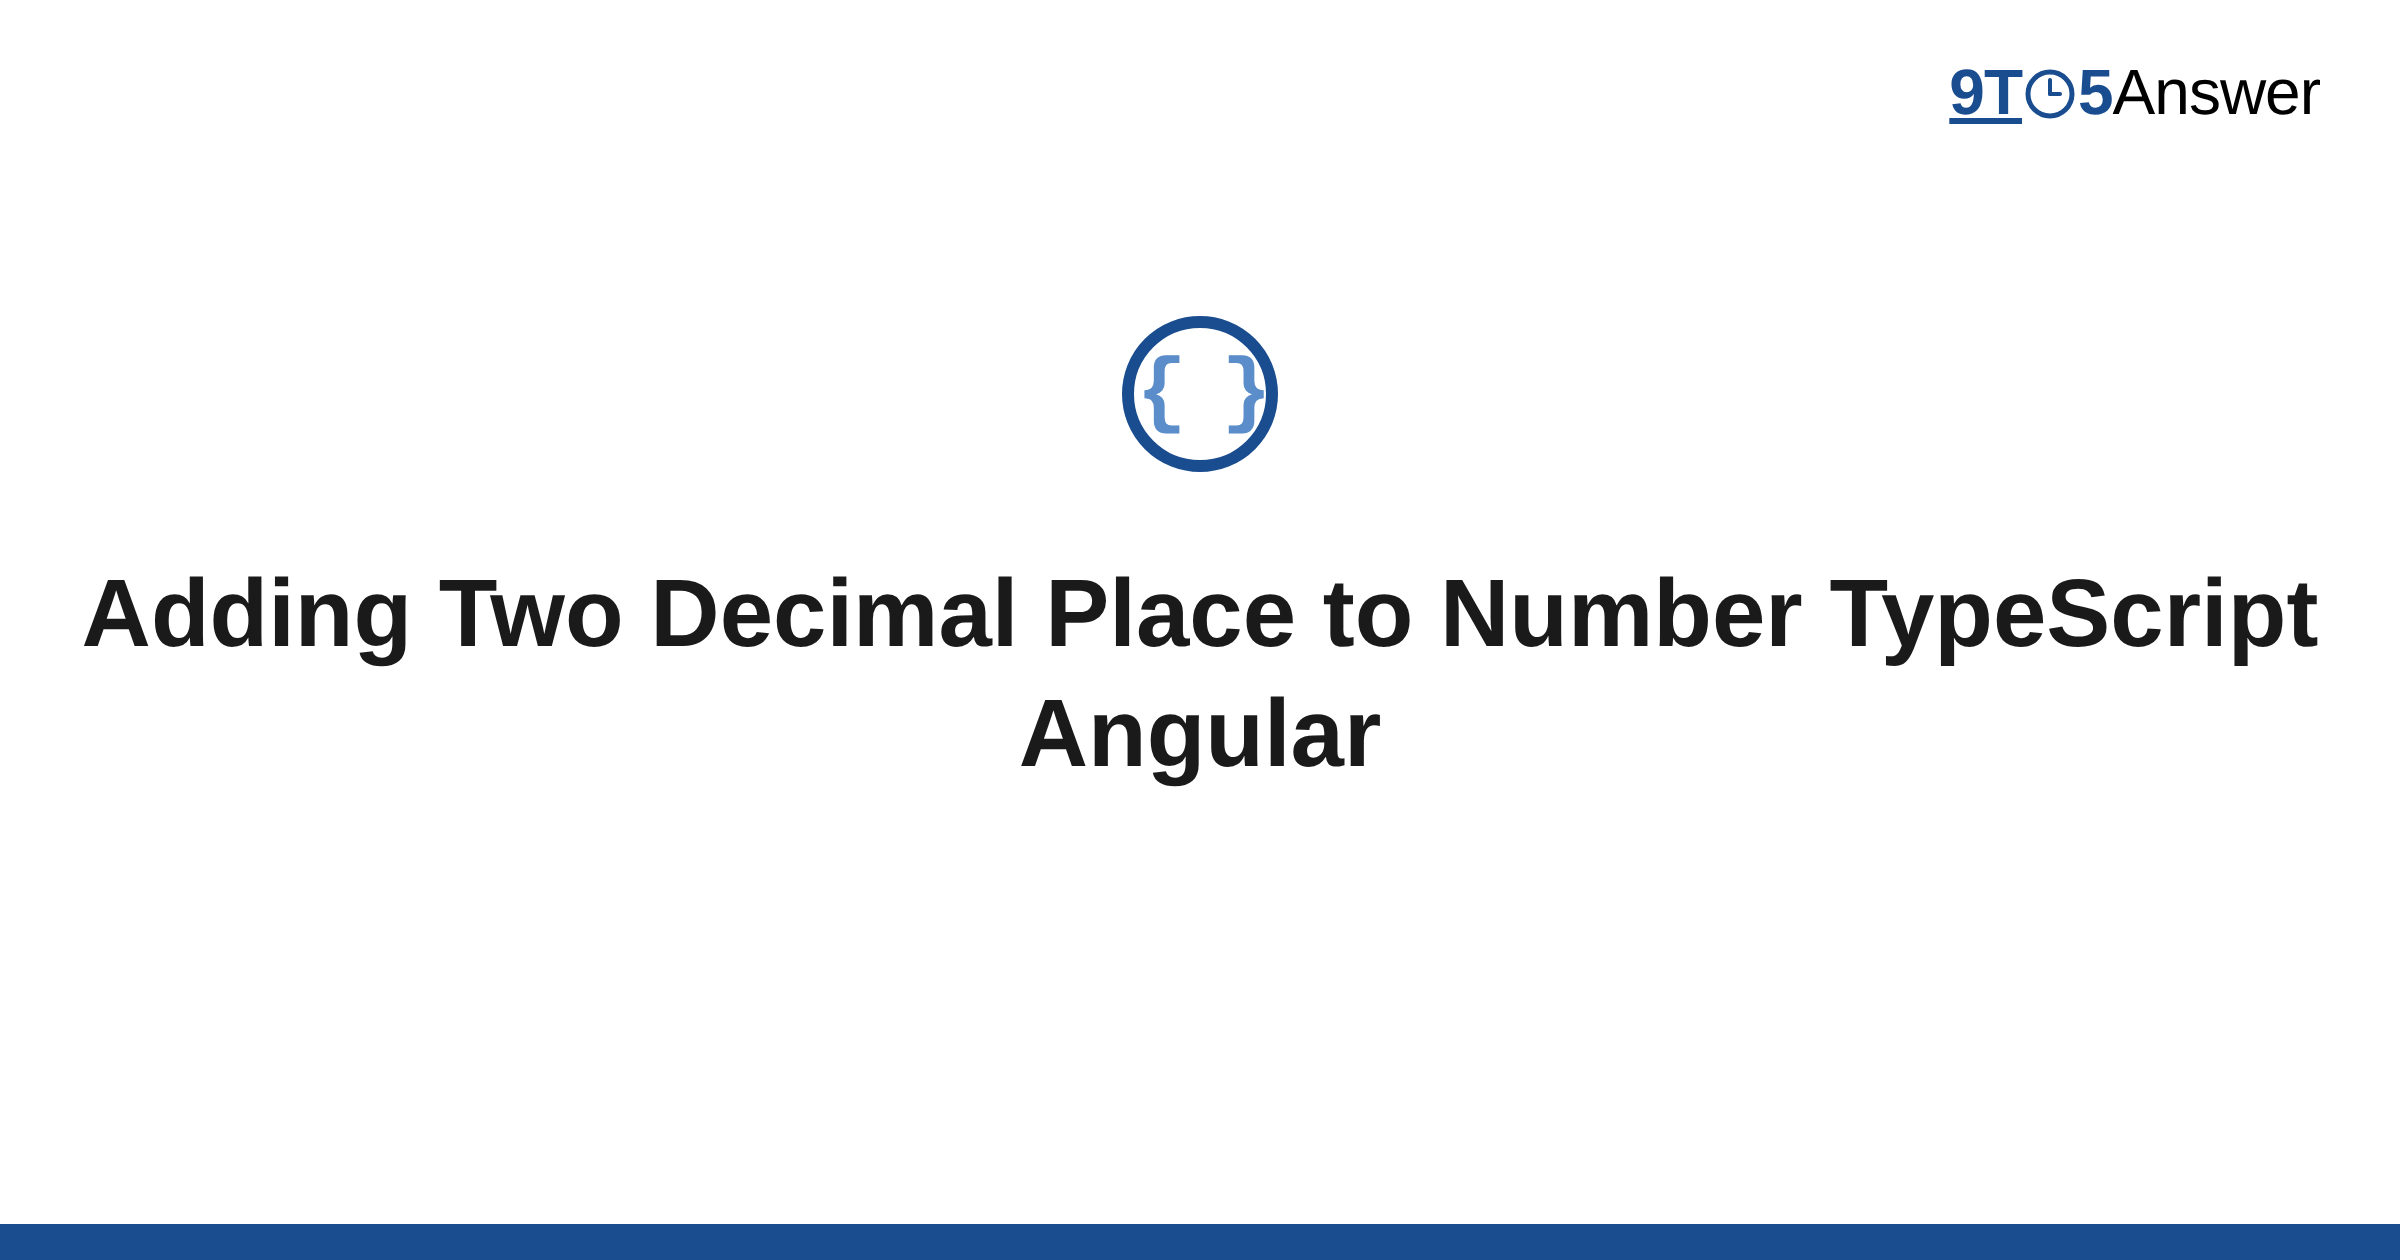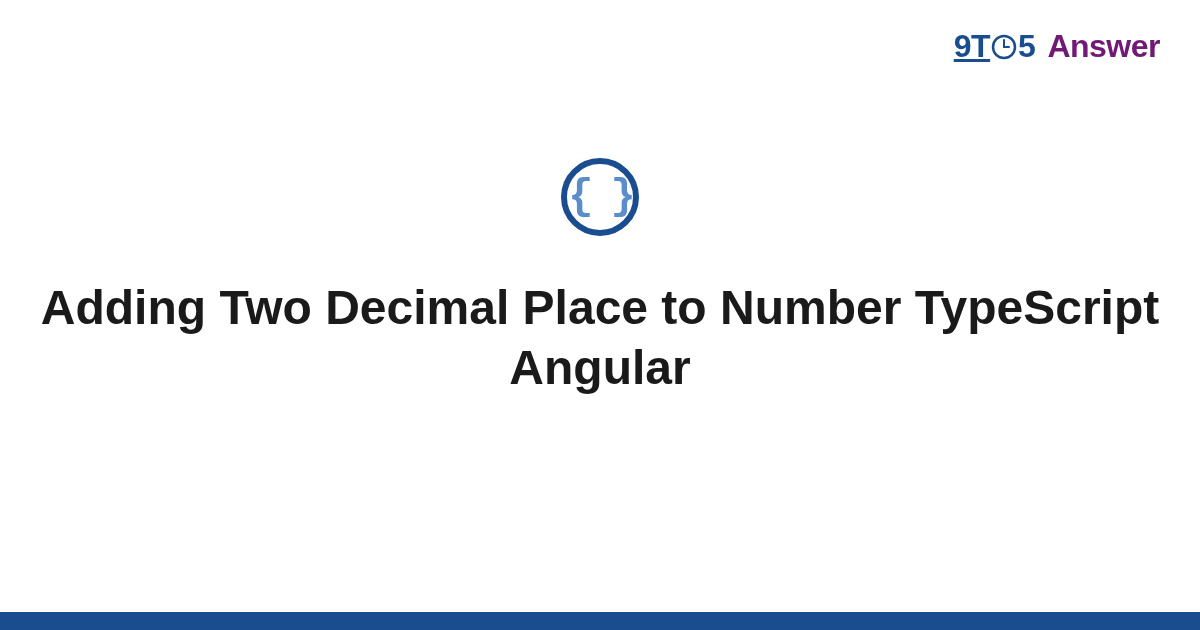--- a/index.html
+++ b/index.html
@@ -33,23 +33,22 @@
       justify-content: center;
       vertical-align: middle;
       margin: 0 1px;
       position: relative;
       top: -2px;
     }
     .logo .five {
       color: #1a4d8f;
     }
     .logo .answer {
-      color: #701a75;
-      font-weight: 700;
-      margin-left: 12px;
+      color: #000000;
+      font-weight: 400;
     }
     .center-icon {
       position: absolute;
       top: 158px;
       left: 50%;
       transform: translateX(-50%);
       width: 78px;
       height: 78px;
       border: 6px solid #1a4d8f;
       border-radius: 50%;

